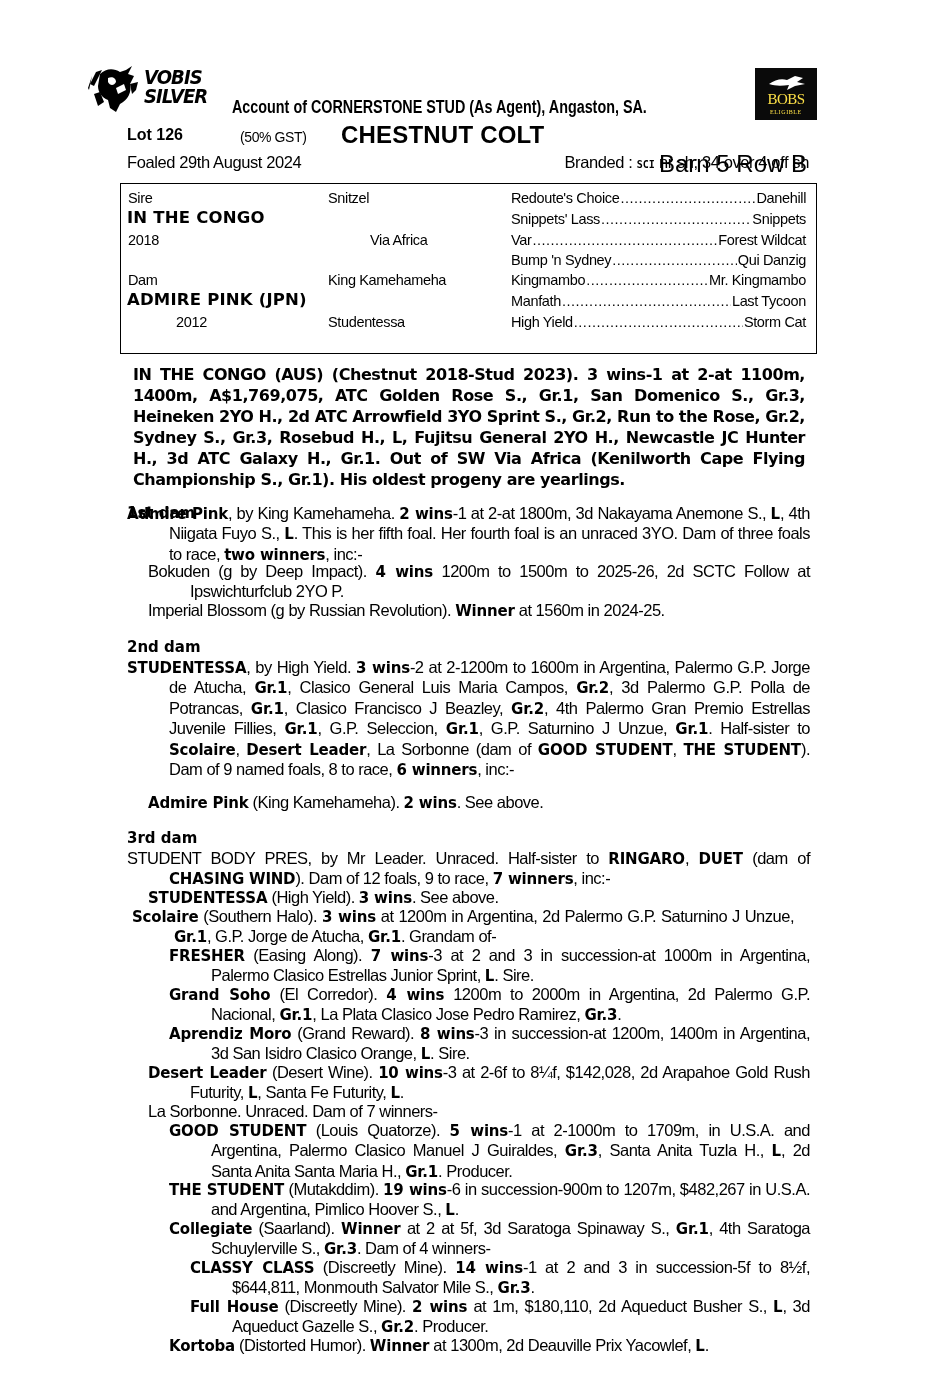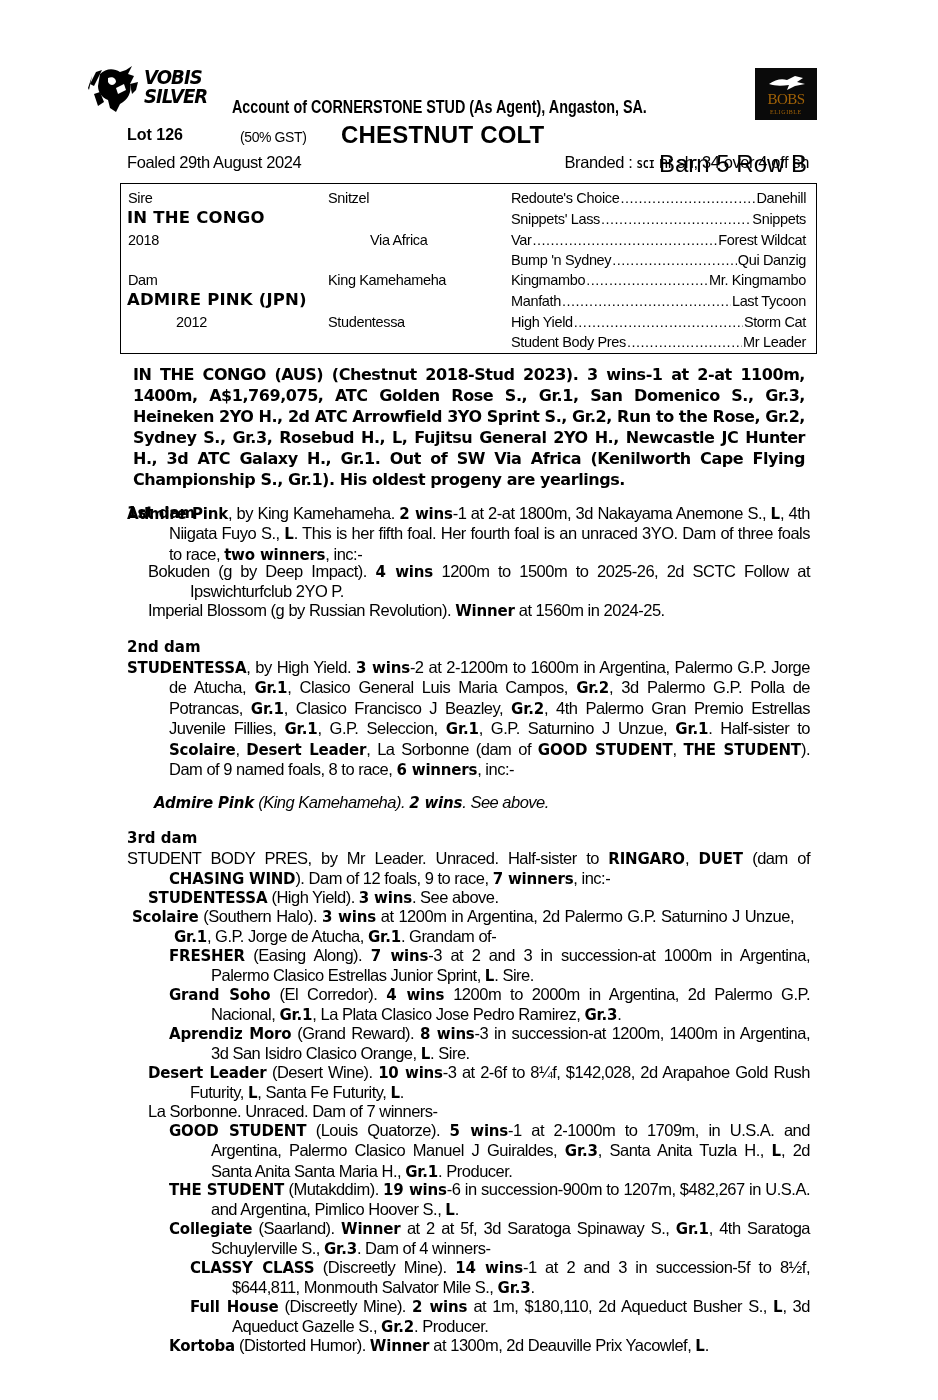--- a/index.html
+++ b/index.html
@@ -5,21 +5,21 @@
   html, body { margin: 0; padding: 0; background: #ffffff; }
   body { width: 938px; height: 1400px; position: relative; overflow: hidden; color: #000; font-family: "Liberation Sans", sans-serif; }
   .abs { position: absolute; }
   b, .b { font-family: "DejaVu Sans", sans-serif; font-weight: 700; letter-spacing: -0.2px; }
 
   
   #vobis-logo { left: 86px; top: 62px; width: 140px; height: 52px; }
   #vobis-logo .horse { position: absolute; left: 0; top: 2px; width: 54px; height: 50px; }
   #vobis-logo .vtext { position: absolute; left: 58px; top: 6px; font-family: "DejaVu Sans", sans-serif; font-weight: 700; font-style: italic; font-size: 19px; line-height: 19px; letter-spacing: -1px; transform: scaleX(0.95); transform-origin: left top; }
   #account-line { left: 232px; top: 97px; font-family: "Liberation Sans", sans-serif; font-weight: 700; font-size: 17.5px; transform: scaleX(0.82); transform-origin: left top; white-space: nowrap; }
-  #bobs-logo { left: 755px; top: 68px; width: 62px; height: 52px; background: #0a0a0a; color: #a16207; text-align: center; }
+  #bobs-logo { left: 755px; top: 68px; width: 62px; height: 52px; background: #0a0a0a; color: #fde047; text-align: center; }
   #bobs-logo .bird { position: absolute; left: 12px; top: 6px; width: 40px; height: 18px; }
   #bobs-logo .bobs { position: absolute; left: 0; width: 62px; top: 24px; font-family: "Liberation Serif", serif; font-size: 15px; line-height: 15px; letter-spacing: -0.5px; }
   #bobs-logo .elig { position: absolute; left: 0; width: 62px; top: 41px; font-family: "Liberation Serif", serif; font-size: 6px; line-height: 7px; letter-spacing: 0.6px; }
 
   #lot-row { left: 127px; top: 120px; width: 690px; height: 30px; white-space: nowrap; }
   #lot-label { position: absolute; left: 0; top: 0; font-family: "Liberation Sans", sans-serif; font-weight: 700; font-size: 16px; line-height: 30px; }
   #gst-label { position: absolute; left: 113px; top: 8px; font-size: 14px; line-height: 18px; letter-spacing: -0.4px; }
   #horse-title { position: absolute; left: 214px; top: 0; font-family: "Liberation Sans", sans-serif; font-weight: 700; font-size: 24px; line-height: 30px; letter-spacing: 0.2px; }
   #barn-label { position: absolute; right: 10px; top: 5px; font-family: "Liberation Sans", sans-serif; font-weight: 400; font-size: 24px; line-height: 24px; margin-top: 27px; }
 
@@ -123,37 +123,32 @@
   <div class="ped-right" style="top:108px;">
       <span>Manfath</span>
       <span class="lead"></span>
       <span>Last Tycoon</span>
     </div>
   <div class="ped-right" style="top:129px;">
       <span>High Yield</span>
       <span class="lead"></span>
       <span>Storm Cat</span>
     </div>
-  <div class="ped-right" style="top:149px;">
-      <span>Student Body Pres</span>
-      <span class="lead"></span>
-      <span>Mr Leader</span>
-    </div>
 </div>
 
 <div id="sire-summary" class="abs">IN THE CONGO (AUS) (Chestnut 2018-Stud 2023). 3 wins-1 at 2-at 1100m, 1400m, A$1,769,075, ATC Golden Rose S., Gr.1, San Domenico S., Gr.3, Heineken 2YO H., 2d ATC Arrowfield 3YO Sprint S., Gr.2, Run to the Rose, Gr.2, Sydney S., Gr.3, Rosebud H., L, Fujitsu General 2YO H., Newcastle JC Hunter H., 3d ATC Galaxy H., Gr.1. Out of SW Via Africa (Kenilworth Cape Flying Championship S., Gr.1). His oldest progeny are yearlings.</div>
 
 <div id="sections">
     <div class="sec-head" style="top: 504px;">1st dam</div>
     <div class="para" style="left: 127px; width: 683px; top: 504px; padding-left: 42px; text-indent: -42px; box-sizing: border-box;"><b>Admire Pink</b><span>, by King Kamehameha. </span><b>2 wins</b><span>-1 at 2-at 1800m, 3d Nakayama Anemone S., </span><b>L</b><span>, 4th Niigata Fuyo S., </span><b>L</b><span>. This is her fifth foal. Her fourth foal is an unraced 3YO. Dam of three foals to race, </span><b>two winners</b><span>, inc:-</span></div>
     <div class="para" style="left: 148px; width: 662px; top: 562px; padding-left: 42px; text-indent: -42px; box-sizing: border-box;"><span>Bokuden (g by Deep Impact). </span><b>4 wins</b><span> 1200m to 1500m to 2025-26, 2d SCTC Follow at Ipswichturfclub 2YO P.</span></div>
     <div class="para" style="left: 148px; width: 662px; top: 601px; padding-left: 42px; text-indent: -42px; box-sizing: border-box;"><span>Imperial Blossom (g by Russian Revolution). </span><b>Winner</b><span> at 1560m in 2024-25.</span></div>
     <div class="sec-head" style="top: 638px;">2nd dam</div>
     <div class="para" style="left: 127px; width: 683px; top: 658px; padding-left: 42px; text-indent: -42px; box-sizing: border-box;"><b>STUDENTESSA</b><span>, by High Yield. </span><b>3 wins</b><span>-2 at 2-1200m to 1600m in Argentina, Palermo G.P. Jorge de Atucha, </span><b>Gr.1</b><span>, Clasico General Luis Maria Campos, </span><b>Gr.2</b><span>, 3d Palermo G.P. Polla de Potrancas, </span><b>Gr.1</b><span>, Clasico Francisco J Beazley, </span><b>Gr.2</b><span>, 4th Palermo Gran Premio Estrellas Juvenile Fillies, </span><b>Gr.1</b><span>, G.P. Seleccion, </span><b>Gr.1</b><span>, G.P. Saturnino J Unzue, </span><b>Gr.1</b><span>. Half-sister to </span><b>Scolaire</b><span>, </span><b>Desert Leader</b><span>, La Sorbonne (dam of </span><b>GOOD STUDENT</b><span>, </span><b>THE STUDENT</b><span>). Dam of 9 named foals, 8 to race, </span><b>6 winners</b><span>, inc:-</span></div>
-    <div class="para" style="left: 154px; width: 662px; top: 793px; padding-left: 42px; text-indent: -42px; box-sizing: border-box; font-style: italic;"><b>Admire Pink</b><span> (King Kamehameha). </span><b>2 wins</b><span>. See above.</span></div>
+    <div class="para" style="left: 148px; width: 662px; top: 793px; padding-left: 42px; text-indent: -42px; box-sizing: border-box;"><b>Admire Pink</b><span> (King Kamehameha). </span><b>2 wins</b><span>. See above.</span></div>
     <div class="sec-head" style="top: 829px;">3rd dam</div>
     <div class="para" style="left: 127px; width: 683px; top: 849px; padding-left: 42px; text-indent: -42px; box-sizing: border-box;"><span>STUDENT BODY PRES, by Mr Leader. Unraced. Half-sister to </span><b>RINGARO</b><span>, </span><b>DUET</b><span> (dam of </span><b>CHASING WIND</b><span>). Dam of 12 foals, 9 to race, </span><b>7 winners</b><span>, inc:-</span></div>
     <div class="para" style="left: 148px; width: 662px; top: 888px; padding-left: 42px; text-indent: -42px; box-sizing: border-box;"><b>STUDENTESSA</b><span> (High Yield). </span><b>3 wins</b><span>. See above.</span></div>
     <div class="para" style="left: 132px; width: 662px; top: 907px; padding-left: 42px; text-indent: -42px; box-sizing: border-box;"><b>Scolaire</b><span> (Southern Halo). </span><b>3 wins</b><span> at 1200m in Argentina, 2d Palermo G.P. Saturnino J Unzue, </span><b>Gr.1</b><span>, G.P. Jorge de Atucha, </span><b>Gr.1</b><span>. Grandam of-</span></div>
     <div class="para" style="left: 169px; width: 641px; top: 946px; padding-left: 42px; text-indent: -42px; box-sizing: border-box;"><b>FRESHER</b><span> (Easing Along). </span><b>7 wins</b><span>-3 at 2 and 3 in succession-at 1000m in Argentina, Palermo Clasico Estrellas Junior Sprint, </span><b>L</b><span>. Sire.</span></div>
     <div class="para" style="left: 169px; width: 641px; top: 985px; padding-left: 42px; text-indent: -42px; box-sizing: border-box;"><b>Grand Soho</b><span> (El Corredor). </span><b>4 wins</b><span> 1200m to 2000m in Argentina, 2d Palermo G.P. Nacional, </span><b>Gr.1</b><span>, La Plata Clasico Jose Pedro Ramirez, </span><b>Gr.3</b><span>.</span></div>
     <div class="para" style="left: 169px; width: 641px; top: 1024px; padding-left: 42px; text-indent: -42px; box-sizing: border-box;"><b>Aprendiz Moro</b><span> (Grand Reward). </span><b>8 wins</b><span>-3 in succession-at 1200m, 1400m in Argentina, 3d San Isidro Clasico Orange, </span><b>L</b><span>. Sire.</span></div>
     <div class="para" style="left: 148px; width: 662px; top: 1063px; padding-left: 42px; text-indent: -42px; box-sizing: border-box;"><b>Desert Leader</b><span> (Desert Wine). </span><b>10 wins</b><span>-3 at 2-6f to 8¼f, $142,028, 2d Arapahoe Gold Rush Futurity, </span><b>L</b><span>, Santa Fe Futurity, </span><b>L</b><span>.</span></div>
     <div class="para" style="left: 148px; width: 662px; top: 1102px; padding-left: 42px; text-indent: -42px; box-sizing: border-box;"><span>La Sorbonne. Unraced. Dam of 7 winners-</span></div>
     <div class="para" style="left: 169px; width: 641px; top: 1121px; padding-left: 42px; text-indent: -42px; box-sizing: border-box;"><b>GOOD STUDENT</b><span> (Louis Quatorze). </span><b>5 wins</b><span>-1 at 2-1000m to 1709m, in U.S.A. and Argentina, Palermo Clasico Manuel J Guiraldes, </span><b>Gr.3</b><span>, Santa Anita Tuzla H., </span><b>L</b><span>, 2d Santa Anita Santa Maria H., </span><b>Gr.1</b><span>. Producer.</span></div>

